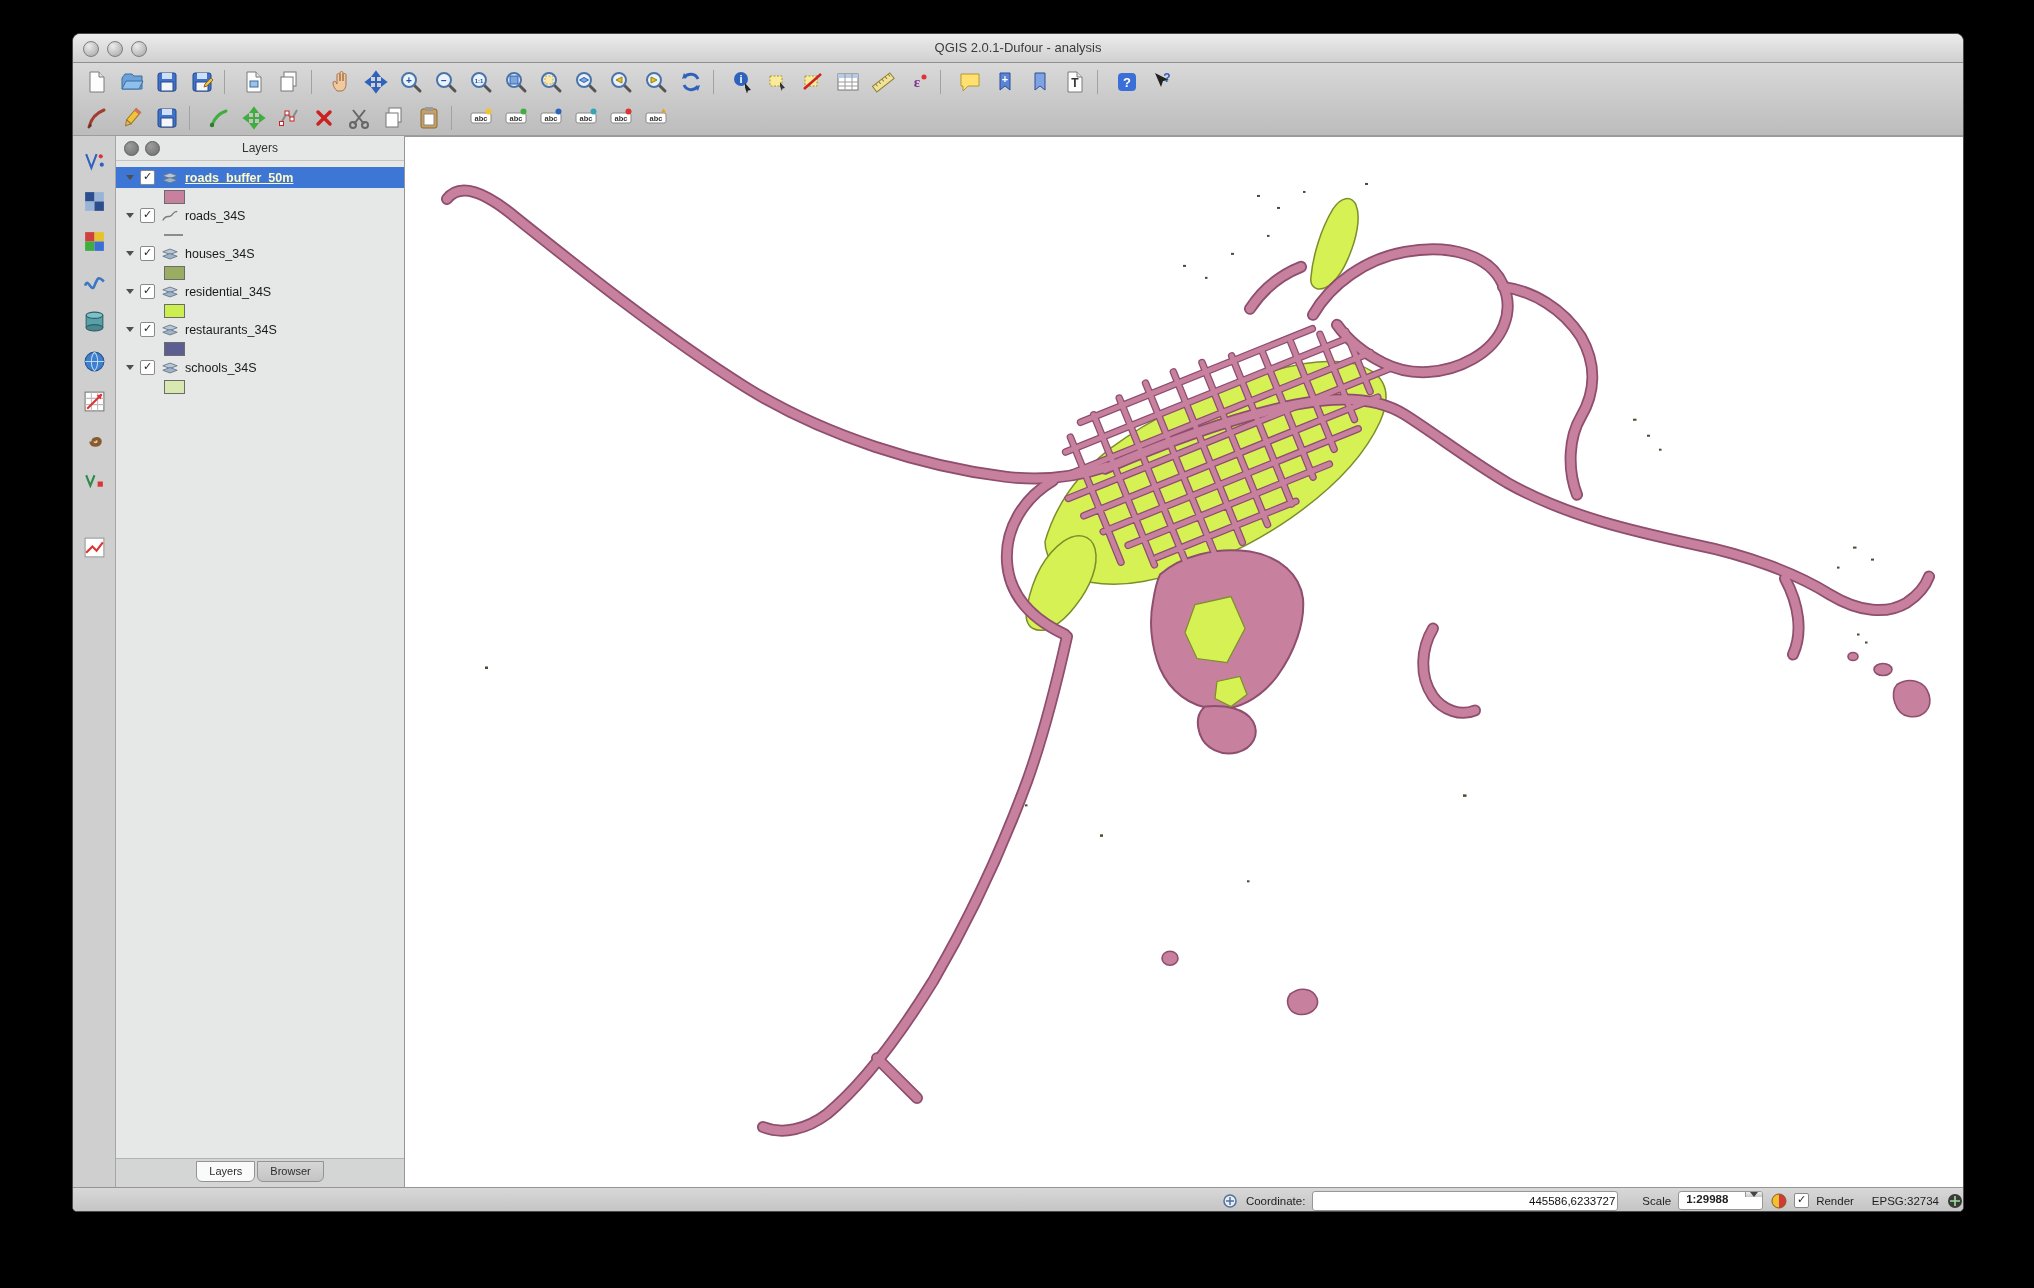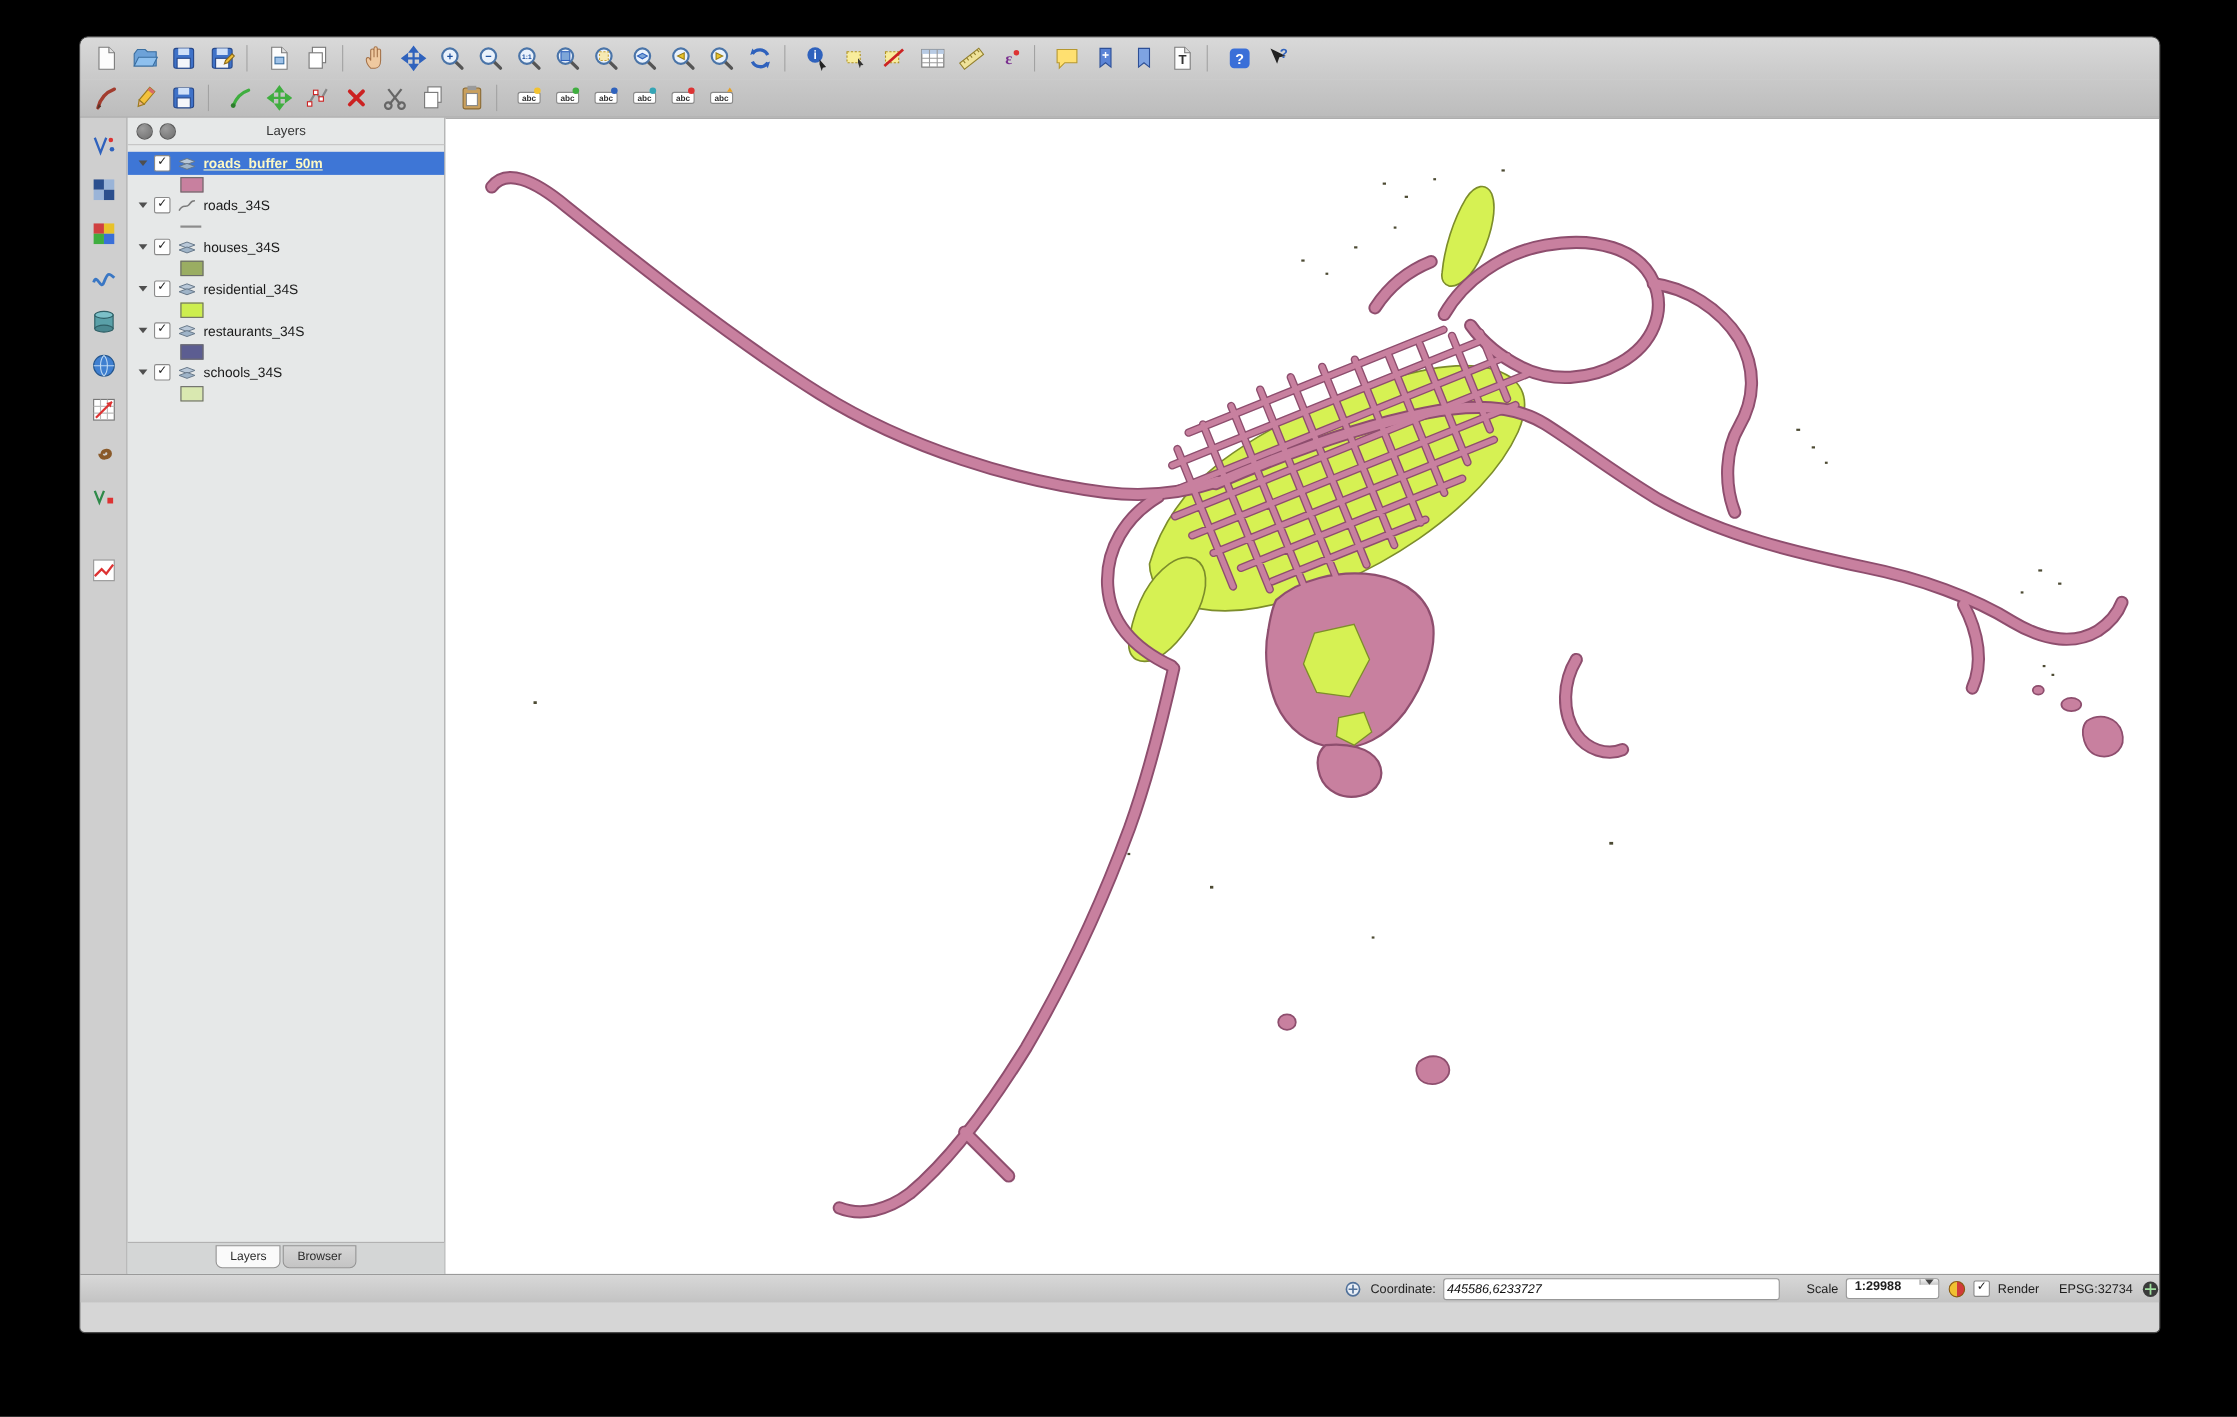--- a/index.html
+++ b/index.html
@@ -68,22 +68,22 @@
   .ptab{font-size:11px;padding:3px 12px 4px;border:1px solid #949494;background:linear-gradient(#d6d6d6,#c4c4c4);
         border-radius:0 0 6px 6px;color:#2c2c2c;}
   .ptab.active{background:#fafafa;}
   
   .map{flex:1;background:#fff;position:relative;border-top:1px solid #9a9a9a;}
   .map svg{position:absolute;left:0;top:0;width:100%;height:100%;}
   
   .statusbar{height:25px;background:linear-gradient(#d8d8d8,#c3c3c3);border-top:1px solid #949494;
              display:flex;align-items:center;padding:0 0;font-size:11.5px;color:#1e1e1e;gap:7px;}
   .grow{flex:1;}
-  .coordfield{width:300px;height:16px;font-size:11.5px;text-align:left;border:1px solid #979797;
-              border-radius:3px;background:#fff;font-family:"Liberation Sans",sans-serif;color:#111;font-style:italic;}
+  .coordfield{width:300px;height:16px;font-size:11.5px;text-align:right;border:1px solid #979797;
+              border-radius:3px;background:#fff;font-family:"Liberation Sans",sans-serif;color:#111;}
   .combo{display:flex;align-items:flex-start;border:1px solid #979797;background:#fff;height:17px;border-radius:3px;overflow:hidden;font-weight:bold;}
   .combo .val{padding:1px 7px 0;min-width:52px;font-size:11.5px;}
   .combo .btn{width:16px;background:linear-gradient(#f0f0f0,#c8c8c8);border-left:1px solid #979797;
               display:flex;align-items:center;justify-content:center;}
   .carrow{width:0;height:0;border-left:4px solid transparent;border-right:4px solid transparent;border-top:5px solid #444;}
   .sbicon{width:17px;height:17px;display:flex;align-items:center;justify-content:center;}
   .sbicon svg{width:16px;height:16px;}
 </style>
 </head>
 <body>
@@ -180,20 +180,28 @@
       </symbol>
  <symbol id="s-abc" viewBox="0 0 24 24">
         <rect x="2" y="7" width="20" height="10" rx="2" fill="#fff" stroke="#8a8a8a"></rect>
       </symbol>
 </defs>
 </svg>
 
 <div class="screen">
  <div class="window">
 
+  <div class="titlebar">
+    <div class="lights">
+      <span class="light"></span>
+      <span class="light"></span>
+      <span class="light"></span>
+    </div>
+    <div class="title">QGIS 2.0.1-Dufour - analysis</div>
+  </div>
 
   <div class="toolbar tb1">
     <span class="tbi">
           <svg viewBox="0 0 24 24">
             <use href="#s-page"></use>
           </svg>
         </span>
     <span class="tbi">
           <svg viewBox="0 0 24 24">
             <use href="#s-folder"></use>

